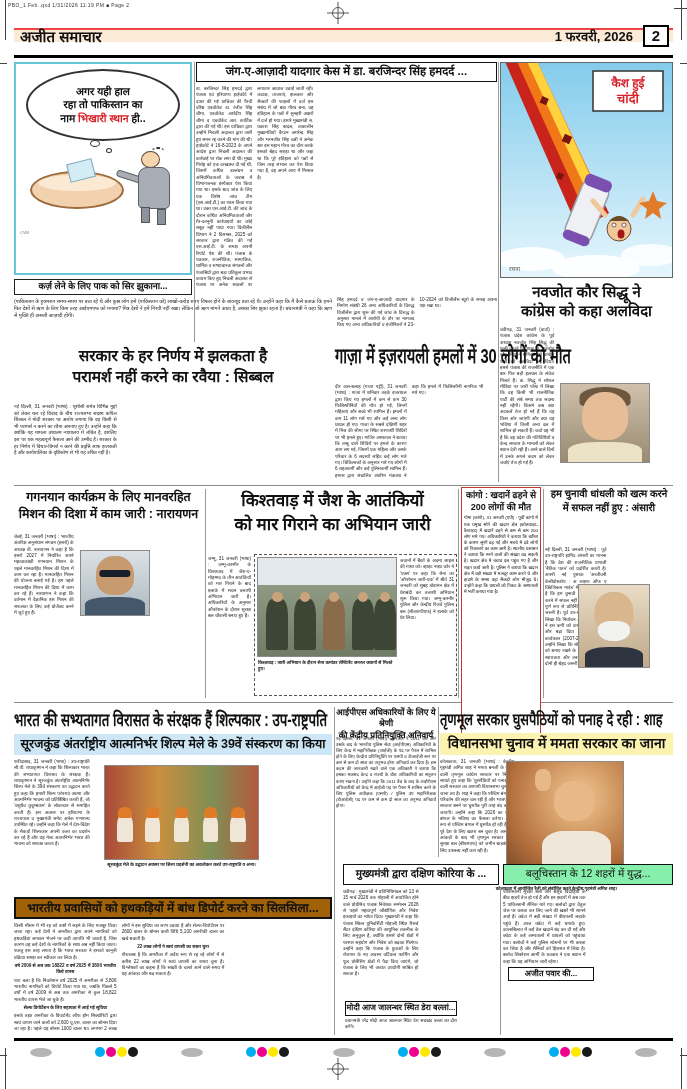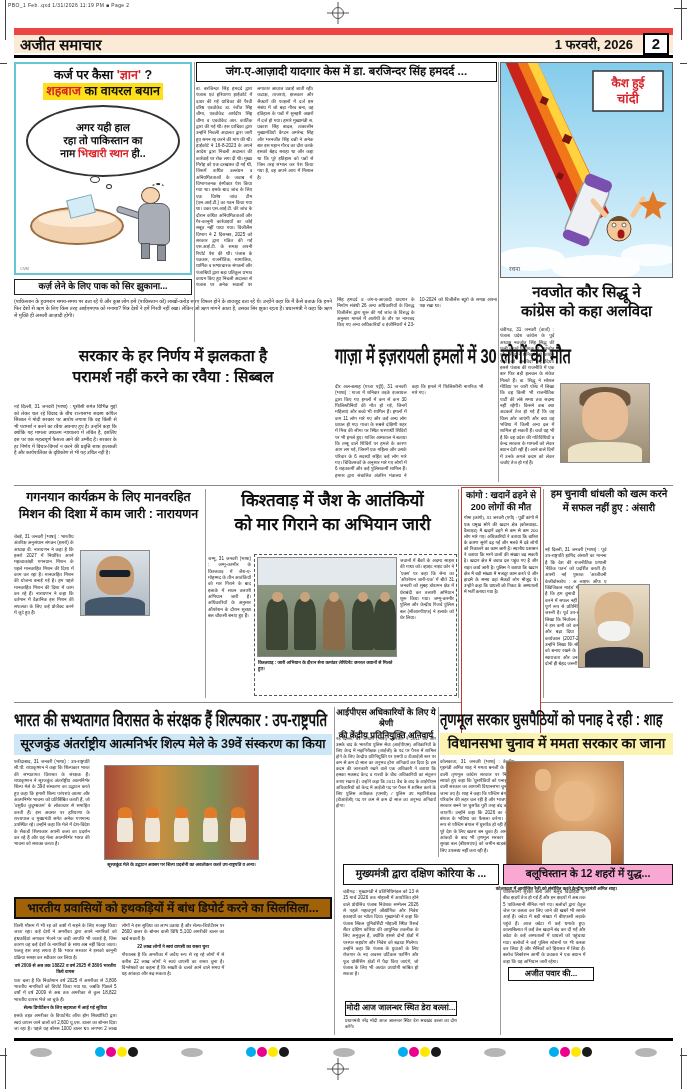--- a/index.html
+++ b/index.html
@@ -11,21 +11,21 @@
   }
   .abs { position: absolute; }
   .body-txt { font-size:4.6px; line-height:1.38; text-align:justify; color:#1c1c1c; overflow:hidden; column-fill:auto; }
   .vline { position:absolute; width:1px; background:#9a9a9a; }
   .hline { position:absolute; height:1px; background:#8a8a8a; }
   .crop { position:absolute; background:#444; }
   .red { color:#d8232a; }
   .caption { font-size:4.6px; line-height:1.3; font-weight:bold; color:#222; text-align:center; overflow:hidden; }
 
   #print-line { left:8px; top:2px; font-size:5px; color:#333; letter-spacing:.4px; }
-  #header-bar { left:14px; top:28px; width:659px; height:25px; background:#fbead5; border-top:7px solid #ef4444;
+  #header-bar { left:14px; top:28px; width:659px; height:14px; background:#fbead5; border-top:2px solid #ef4444;
                 display:flex; align-items:center; padding:0 4px 0 6px; }
   #masthead { flex:1; font-size:15px; font-weight:bold; }
   #header-date { font-size:13px; font-weight:bold; margin-right:10px;margin-left:12px; }
   #page-num-box { width:26px; height:22px; border:2px solid #000; background:#fff; text-align:center;
                   font-size:15px; font-weight:bold; line-height:18px; }
   #header-rule { left:14px; top:55px; width:659px; height:3px; background:#000; }
 
   
   #cartoon-loan { left:14px; top:62px; width:178px; height:213px; border:2px solid #66c6d4; background:#fff; overflow:hidden; }
   .cl-title { text-align:center; font-size:12.5px; font-weight:bold; line-height:1.3; padding-top:3px; }
@@ -101,22 +101,22 @@
   #a-prav-headbox { left:14px; top:897px; width:318px; height:22px; border:2px solid #111; font-size:12px; font-weight:bold;
                     text-align:center; line-height:18px; background:#a16207; }
   #a-prav-body { left:14px; top:923px; width:318px; height:112px; columns:3; column-gap:5px; }
   .subhead { font-weight:bold; text-align:center; margin:2px 0; }
   #a-cmk-headbox { left:343px; top:864px; width:156px; height:21px; border:1.5px solid #111; font-size:10.5px; font-weight:bold;
                    text-align:center; line-height:17px; background:#fff; overflow:hidden; }
   #a-cmk-body { left:343px; top:889px; width:156px; height:146px; columns:2; column-gap:5px; }
   #a-modi-box { left:345px; top:1001px; width:112px; height:15px; border:1.5px solid #111; background:#fff; font-size:8px;
                 font-weight:bold; text-align:center; line-height:11px; overflow:hidden; }
   #a-modi-body { left:345px; top:1018px; width:112px; height:16px; font-size:4.4px; }
-  #a-bal-headbox { left:503px; top:864px; width:170px; height:21px; border:1.5px solid #111; font-size:10.5px; font-weight:bold;
-                   text-align:center; line-height:17px; background:#f9a8d4; overflow:hidden; }
+  #a-bal-headbox { left:503px; top:864px; width:170px; height:21px; border:1.5px solid #111; font-size:10.5px; font-weight:normal;
+                   text-align:center; line-height:17px; background:#86efac; overflow:hidden; }
   #a-bal-body { left:503px; top:889px; width:170px; height:146px; columns:2; column-gap:5px; }
   #a-ajit-box { left:508px; top:967px; width:86px; height:14px; border:1px solid #111; background:#fff; font-size:8px;
                 font-weight:bold; text-align:center; line-height:11px; overflow:hidden; }
 
   
   .ph { position:absolute; border:1px solid #8a8a8a; overflow:hidden; }
   .p-head { position:absolute; left:50%; transform:translateX(-50%); border-radius:46% 46% 42% 42%; }
   #ph-sidhu { left:560px; top:383px; width:90px; height:80px; background:linear-gradient(180deg,#cfc1ad,#9a8a71); }
   #ph-sidhu .p-head { top:10%; width:52%; height:62%; background:#e6bd97; }
   #ph-sidhu .p-hair { position:absolute; left:50%; top:4%; transform:translateX(-50%); width:58%; height:26%; background:#6e563f; border-radius:50% 50% 20% 20%; }
@@ -170,24 +170,20 @@
   <div class="crop" style="left:680px;top:1055px;width:7px;height:1px"></div>
 
   <div class="abs" id="header-bar">
     <div id="masthead">अजीत समाचार</div>
     <div id="header-date">1 फरवरी, 2026</div>
     <div id="page-num-box">2</div>
   </div>
   <div class="abs" id="header-rule"></div>
 
   <div class="abs" id="cartoon-loan">
-    <div class="cl-title">
-      <div><span>कर्ज पर कैसा </span><span class="red">'ज्ञान'</span><span> ?</span></div>
-      <div class="cl-t2"><span class="red">शहबाज</span><span> का वायरल बयान</span></div>
-    </div>
     <div id="cl-bubble">
       <div>अगर यही हाल</div>
       <div>रहा तो पाकिस्तान का</div>
       <div><span>नाम </span><span class="red">भिखारी स्थान</span><span> ही..</span></div>
       <div class="tail1"></div>
       <div class="tail2"></div>
     </div>
     <div id="cl-scene">
       <div class="bowl"></div>
       <div class="bowl-in"></div>

